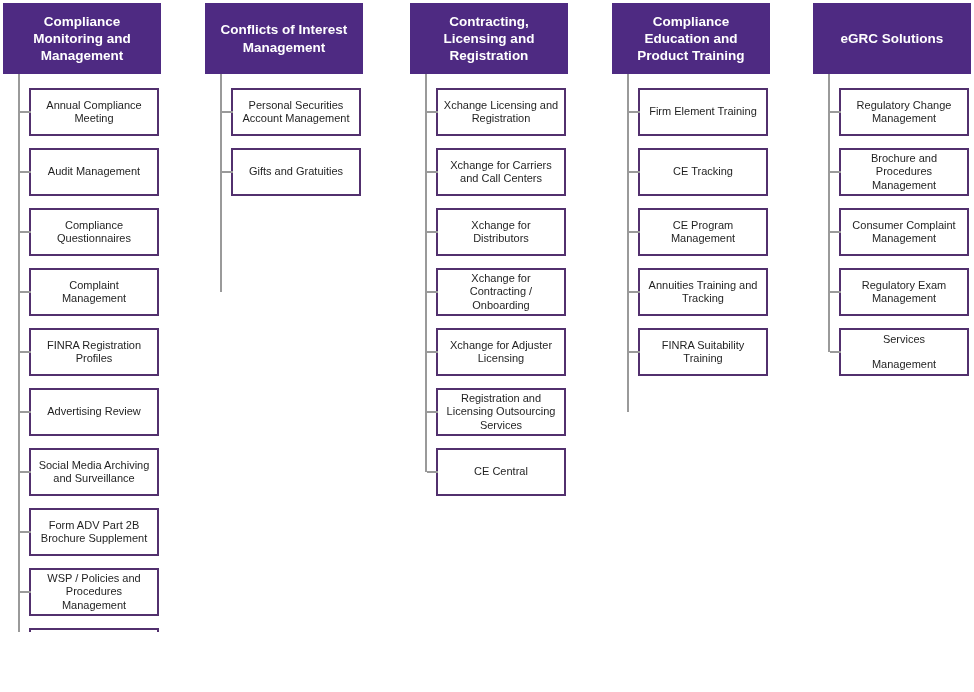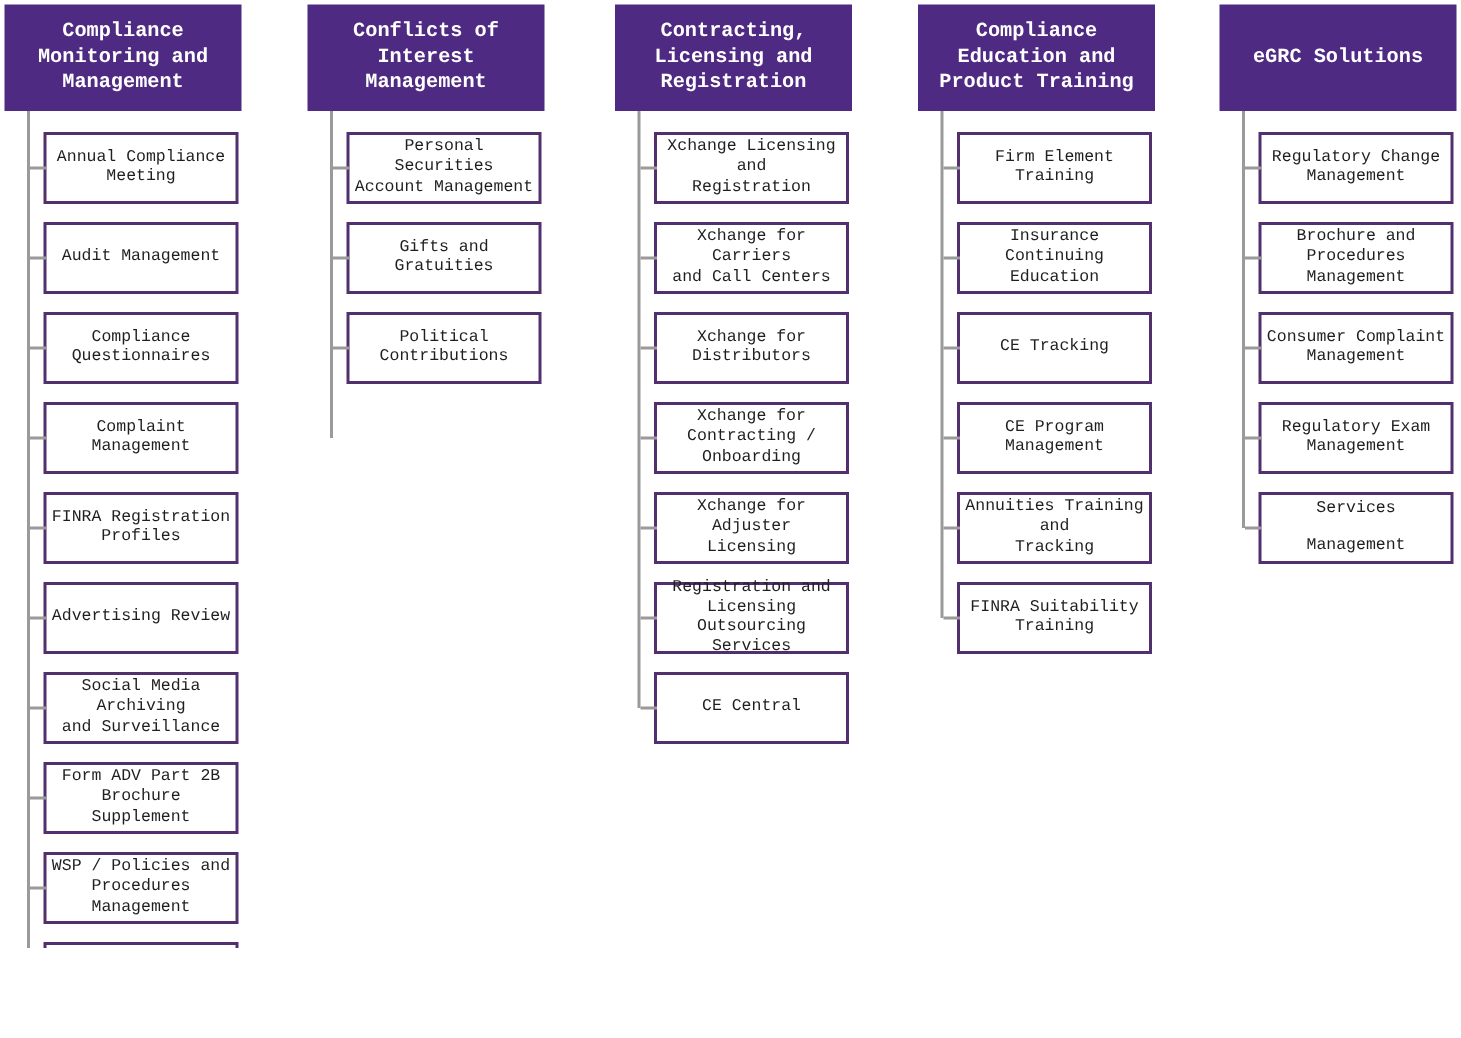--- a/index.html
+++ b/index.html
@@ -8,21 +8,21 @@
     --box-border:#52306e;
     --box-fill:#ffffff;
     --box-text:#1f1f1f;
     --connector:#9a9a9a;
   }
   html,body{margin:0;padding:0;background:#ffffff;}
   .canvas{
     position:relative;
     width:974px;height:632px;
     background:#ffffff;
-    font-family:Liberation Mono, monospace;
+    font-family:Liberation Sans, sans-serif;
     overflow:hidden;
   }
   .column{position:absolute;top:3px;width:158px;}
   .header{
     box-sizing:border-box;
     width:158px;height:71px;
     background:var(--header-fill);
     color:var(--header-text);
     display:flex;align-items:center;justify-content:center;
     text-align:center;
@@ -108,23 +108,20 @@
 Management</div>
       <div class="children">
         <div class="vline" style="height: 218px;"></div>
         <div class="child">
           <span class="label">Personal Securities
 Account Management</span>
         </div>
         <div class="child">
           <span class="label">Gifts and Gratuities</span>
         </div>
-        <div class="child">
-          <span class="label">Political Contributions</span>
-        </div>
       </div>
     </div>
     <div class="column" style="left: 410px;">
       <div class="header">Contracting,
 Licensing and
 Registration</div>
       <div class="children">
         <div class="vline" style="height: 398px;"></div>
         <div class="child">
           <span class="label">Xchange Licensing and
@@ -160,24 +157,20 @@
     <div class="column" style="left: 612px;">
       <div class="header">Compliance
 Education and
 Product Training</div>
       <div class="children">
         <div class="vline" style="height: 338px;"></div>
         <div class="child">
           <span class="label">Firm Element Training</span>
         </div>
         <div class="child">
-          <span class="label">Insurance Continuing
-Education</span>
-        </div>
-        <div class="child">
           <span class="label">CE Tracking</span>
         </div>
         <div class="child">
           <span class="label">CE Program
 Management</span>
         </div>
         <div class="child">
           <span class="label">Annuities Training and
 Tracking</span>
         </div>

